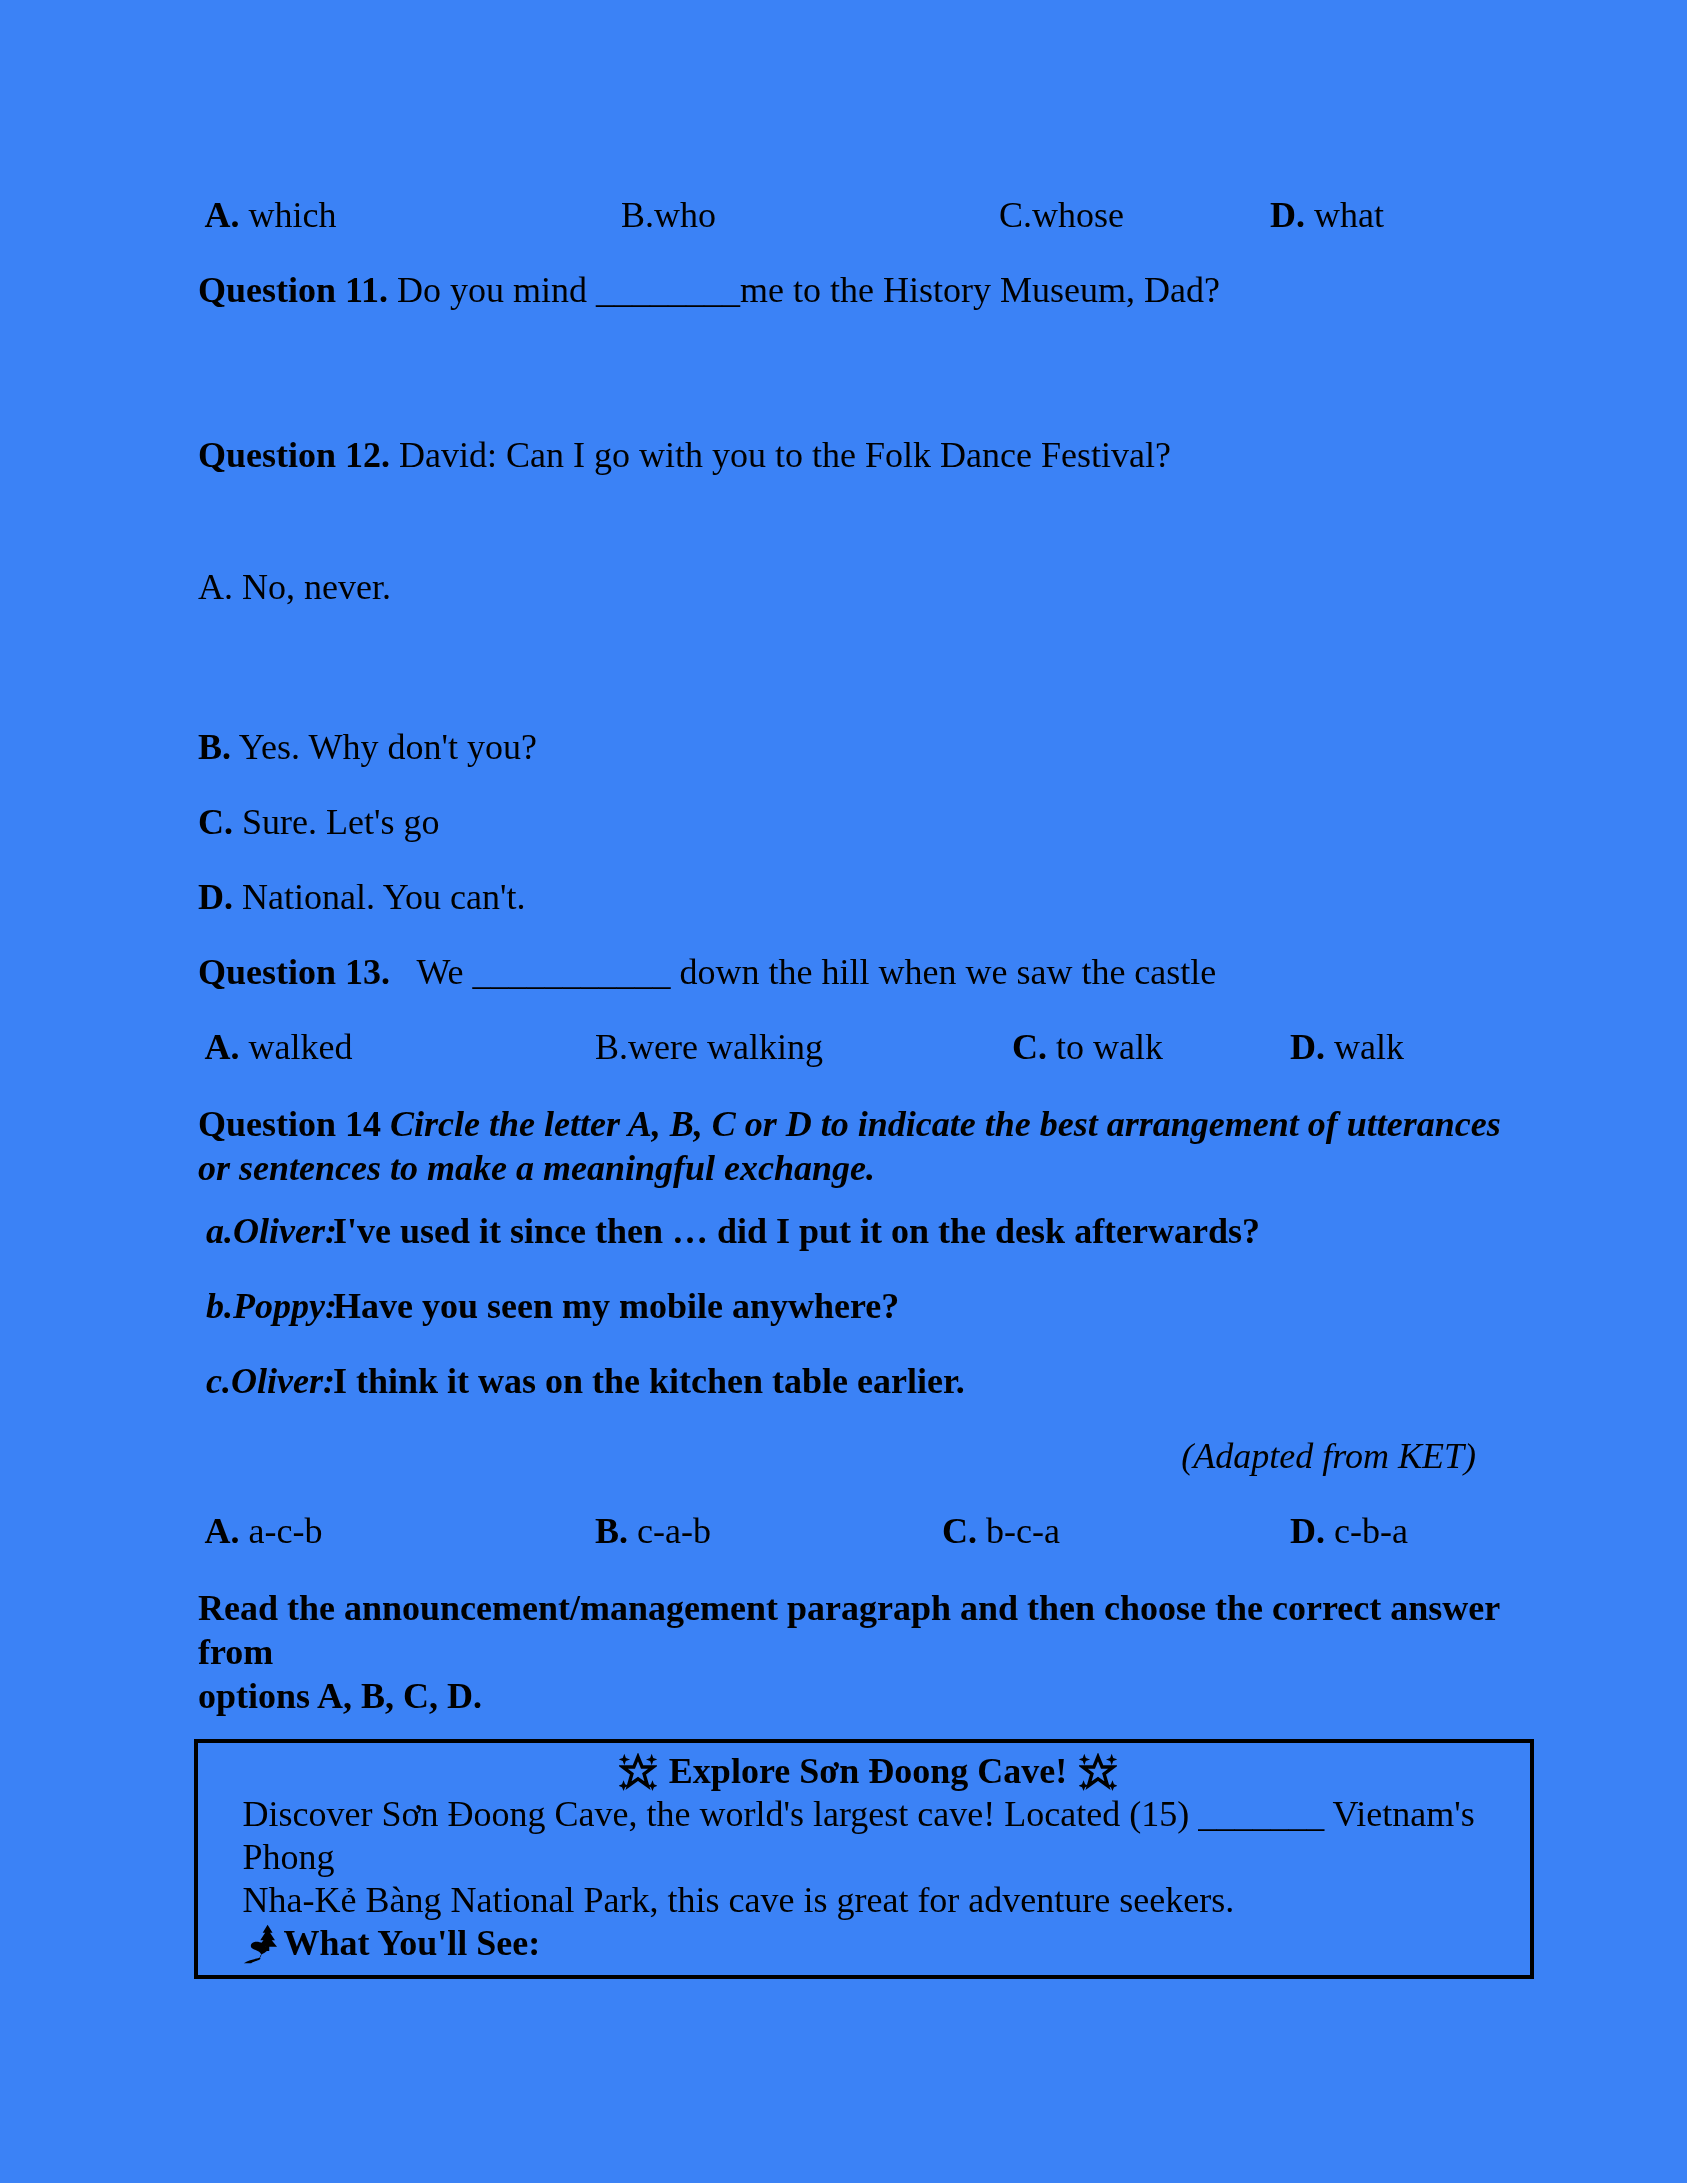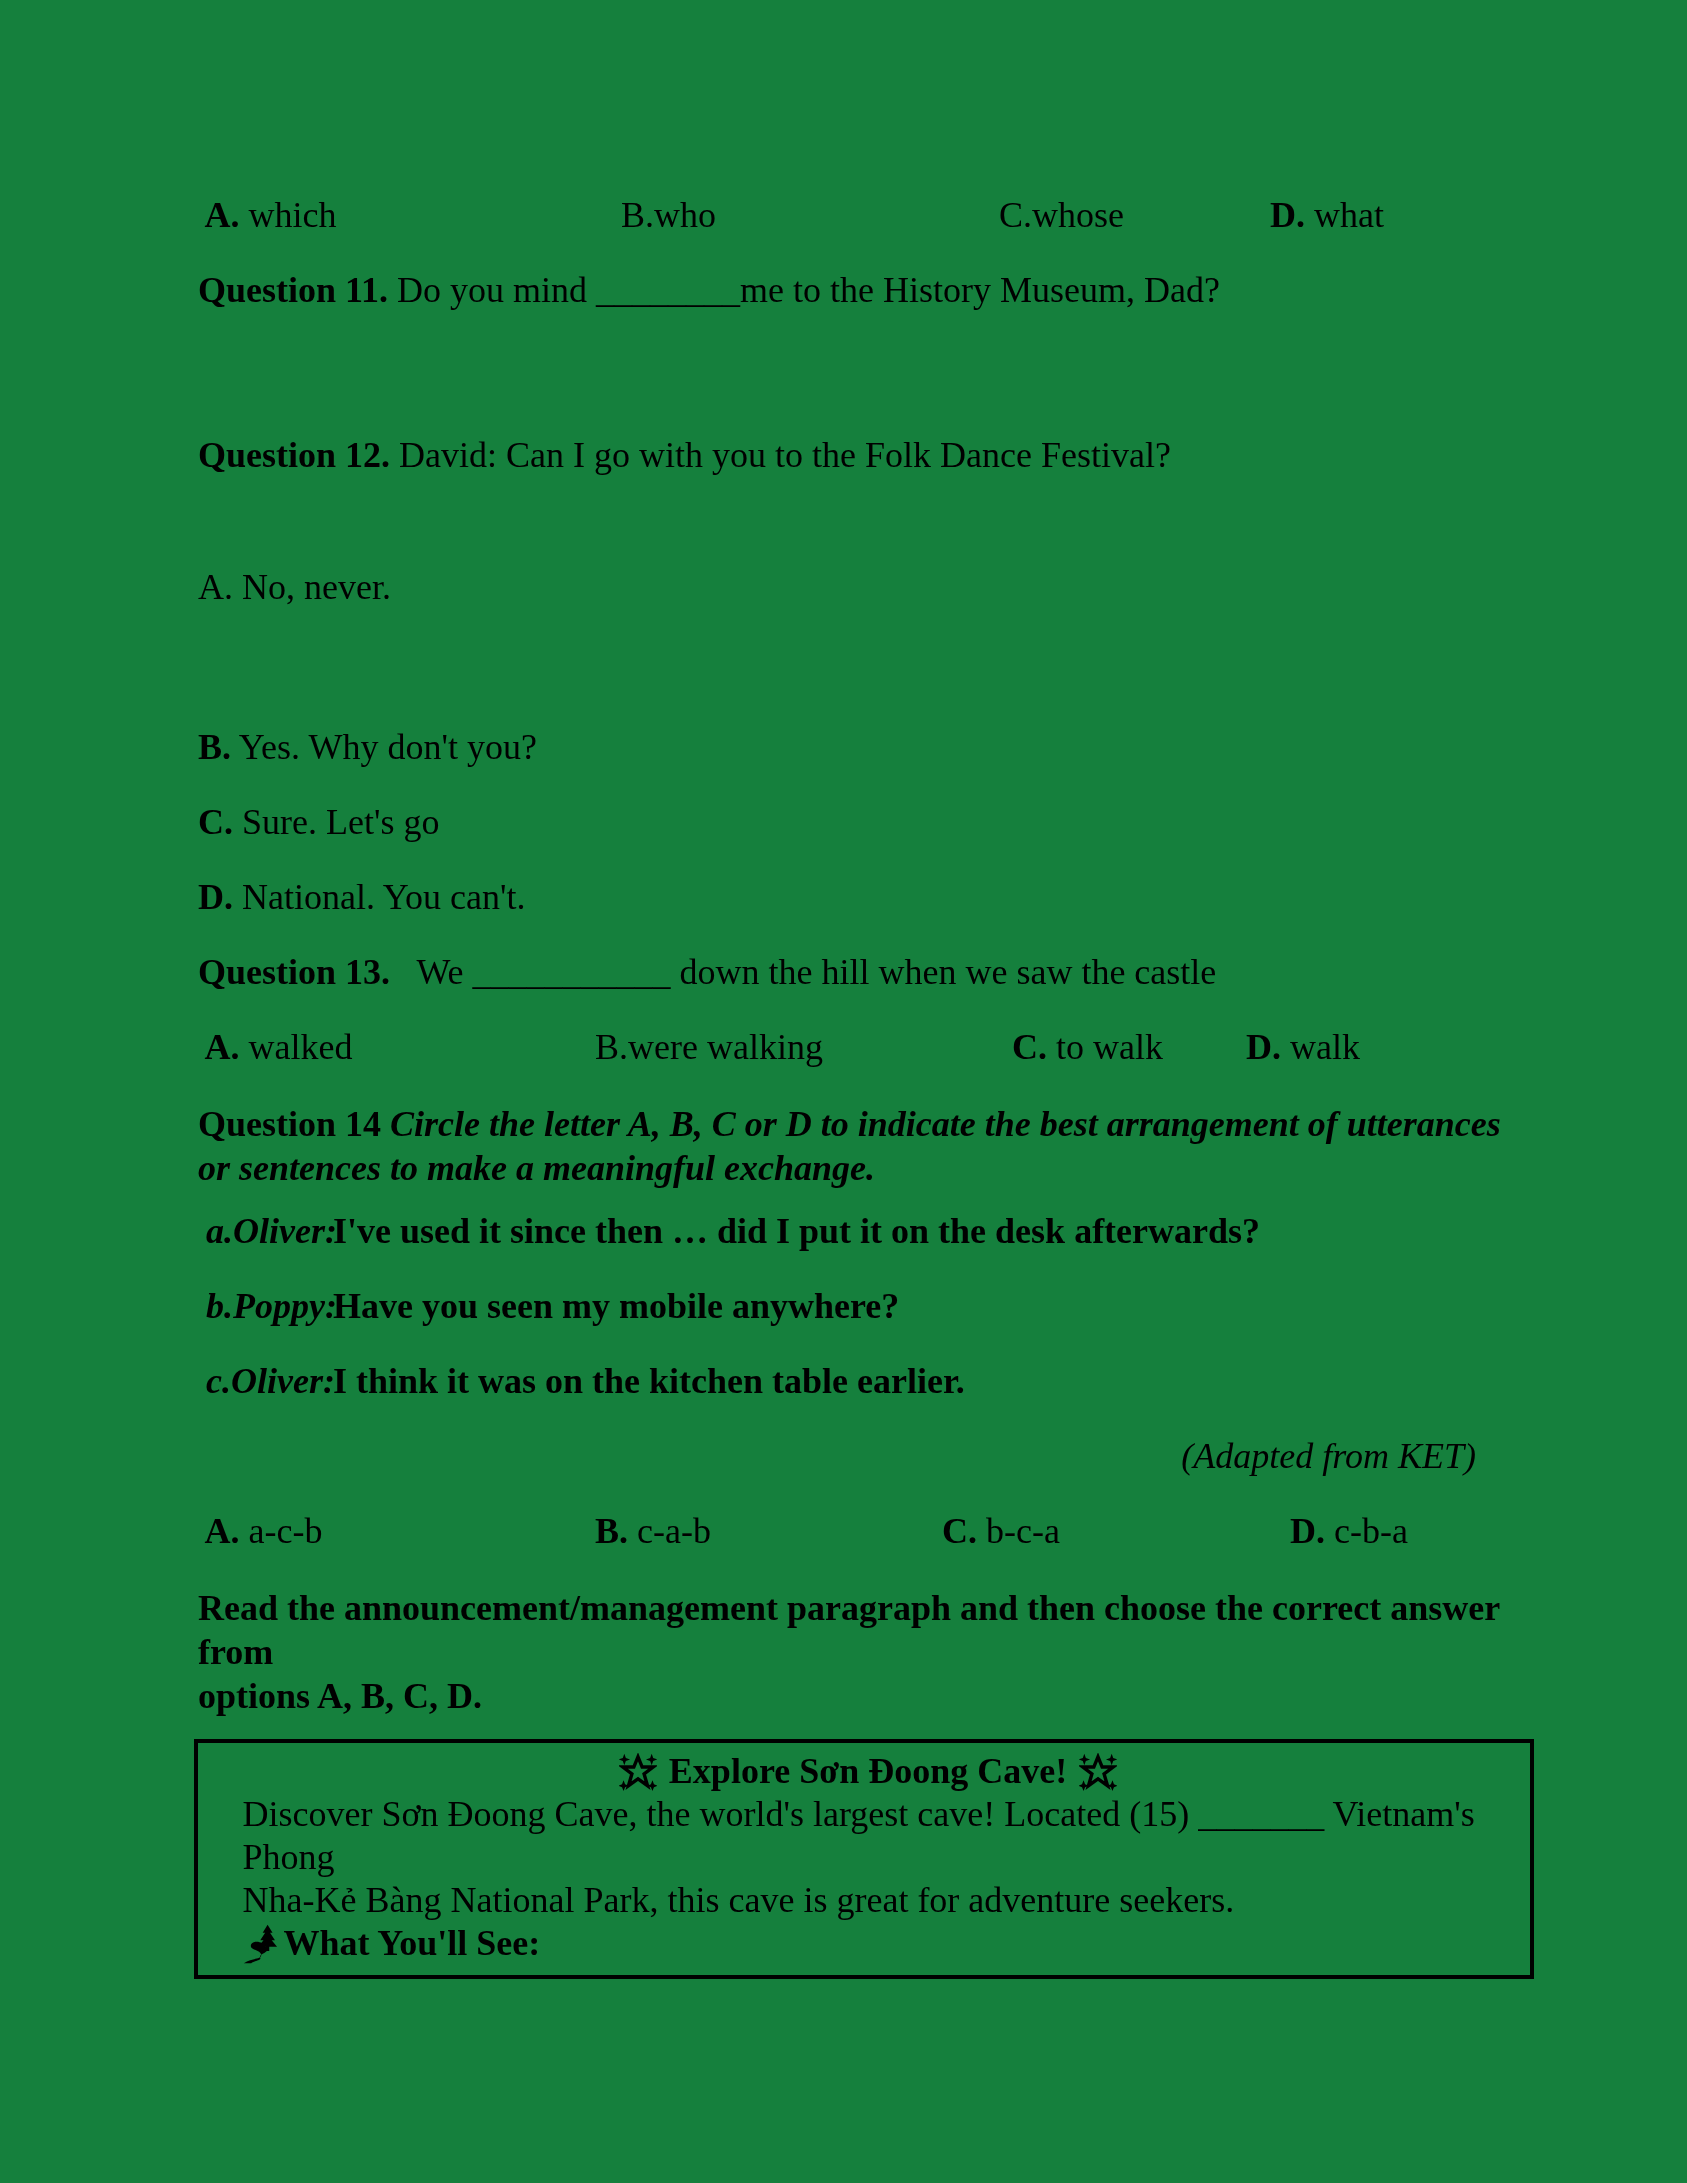--- a/index.html
+++ b/index.html
@@ -1,16 +1,16 @@
 <!DOCTYPE html>
 <html style="font-size:10.6px"><head>
 <meta charset="utf-8">
 <style>
   html,body{margin:0;padding:0;background:#fff;}
-  .page{position:relative;width:1687px;height:2183px;background:#15803d;color:#000;
+  .page{position:relative;width:1687px;height:2183px;background:#3b82f6;color:#000;
         font-family:"Liberation Serif","DejaVu Serif",serif;font-size:36px;line-height:41px;overflow:hidden;}
   .content{position:absolute;left:198px;top:195px;width:1336px;}
   .blk{margin:0 0 34px 0;white-space:pre-wrap;}
   .optrow{position:relative;height:41px;margin:0 0 34px 0;}
   .opt{position:absolute;top:0;white-space:pre;}
   .b{font-weight:bold;}
   .bi{font-weight:bold;font-style:italic;}
   .q12blk{line-height:44px;margin:0 0 30px 0;white-space:pre-wrap;}
   .q12line{white-space:pre-wrap;}
   .redact{display:inline-block;width:218px;height:10px;margin-left:17px;border-radius:5.3px;
@@ -49,21 +49,21 @@
     </div>
     <p class="blk"><span class="b">B.</span><span> Yes. Why don't you?</span></p>
     <p class="blk"><span class="b">C.</span><span> Sure. Let's go</span></p>
     <p class="blk"><span class="b">D.</span><span> National. You can't.</span></p>
 
     <p class="blk"><span class="b">Question 13.</span><span>   We ___________ down the hill when we saw the castle</span></p>
     <div class="optrow">
       <span class="opt" style="left:6.6px"><span class="b">A.</span><span> walked</span></span>
       <span class="opt" style="left:397px"><span>B.</span><span>were walking</span></span>
       <span class="opt" style="left:814px"><span class="b">C.</span><span> to walk</span></span>
-      <span class="opt" style="left:1048px"><span class="b">D.</span><span> walk</span></span>
+      <span class="opt" style="left:1092px"><span class="b">D.</span><span> walk</span></span>
     </div>
 
     <div class="readblk"><span class="b">Question 14</span><span class="bi"> Circle the letter A, B, C or D to indicate the best arrangement of utterances</span><br><span class="bi">or sentences to make a meaningful exchange.</span></div>
 
     <p class="dlg"><span class="speaker">a.Oliver:</span><span>I've used it since then … did I put it on the desk afterwards?</span></p>
     <p class="dlg"><span class="speaker">b.Poppy:</span><span>Have you seen my mobile anywhere?</span></p>
     <p class="dlg"><span class="speaker">c.Oliver:</span><span>I think it was on the kitchen table earlier.</span></p>
 
     <p class="adapted">(Adapted from KET)</p>
 

